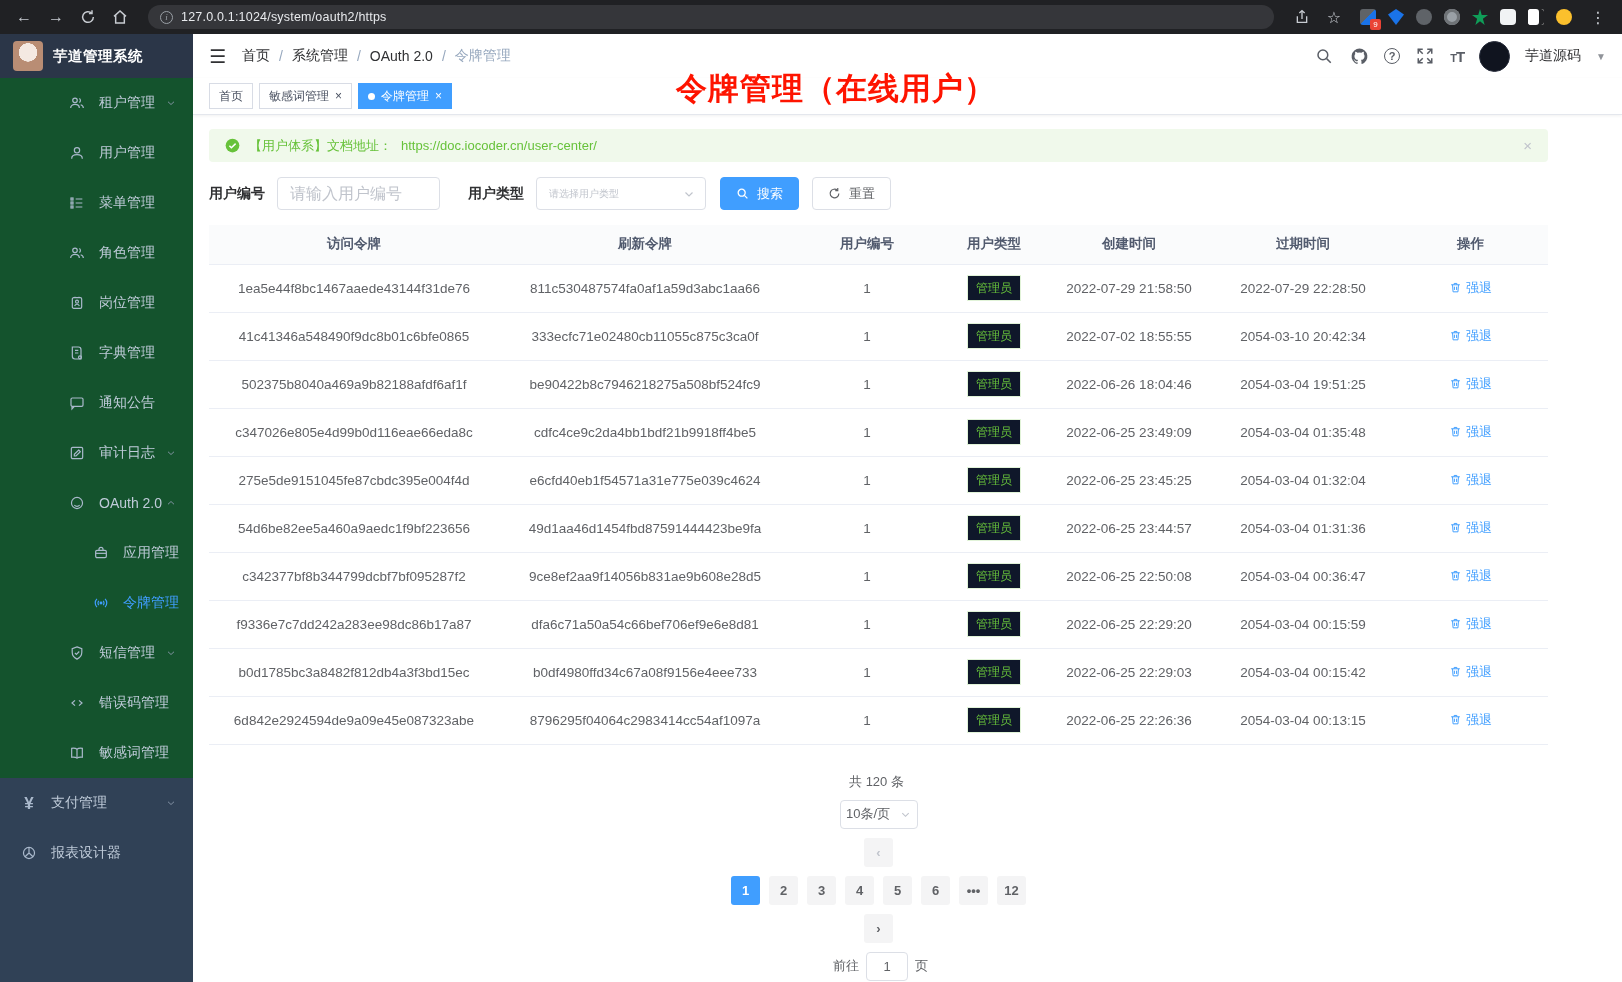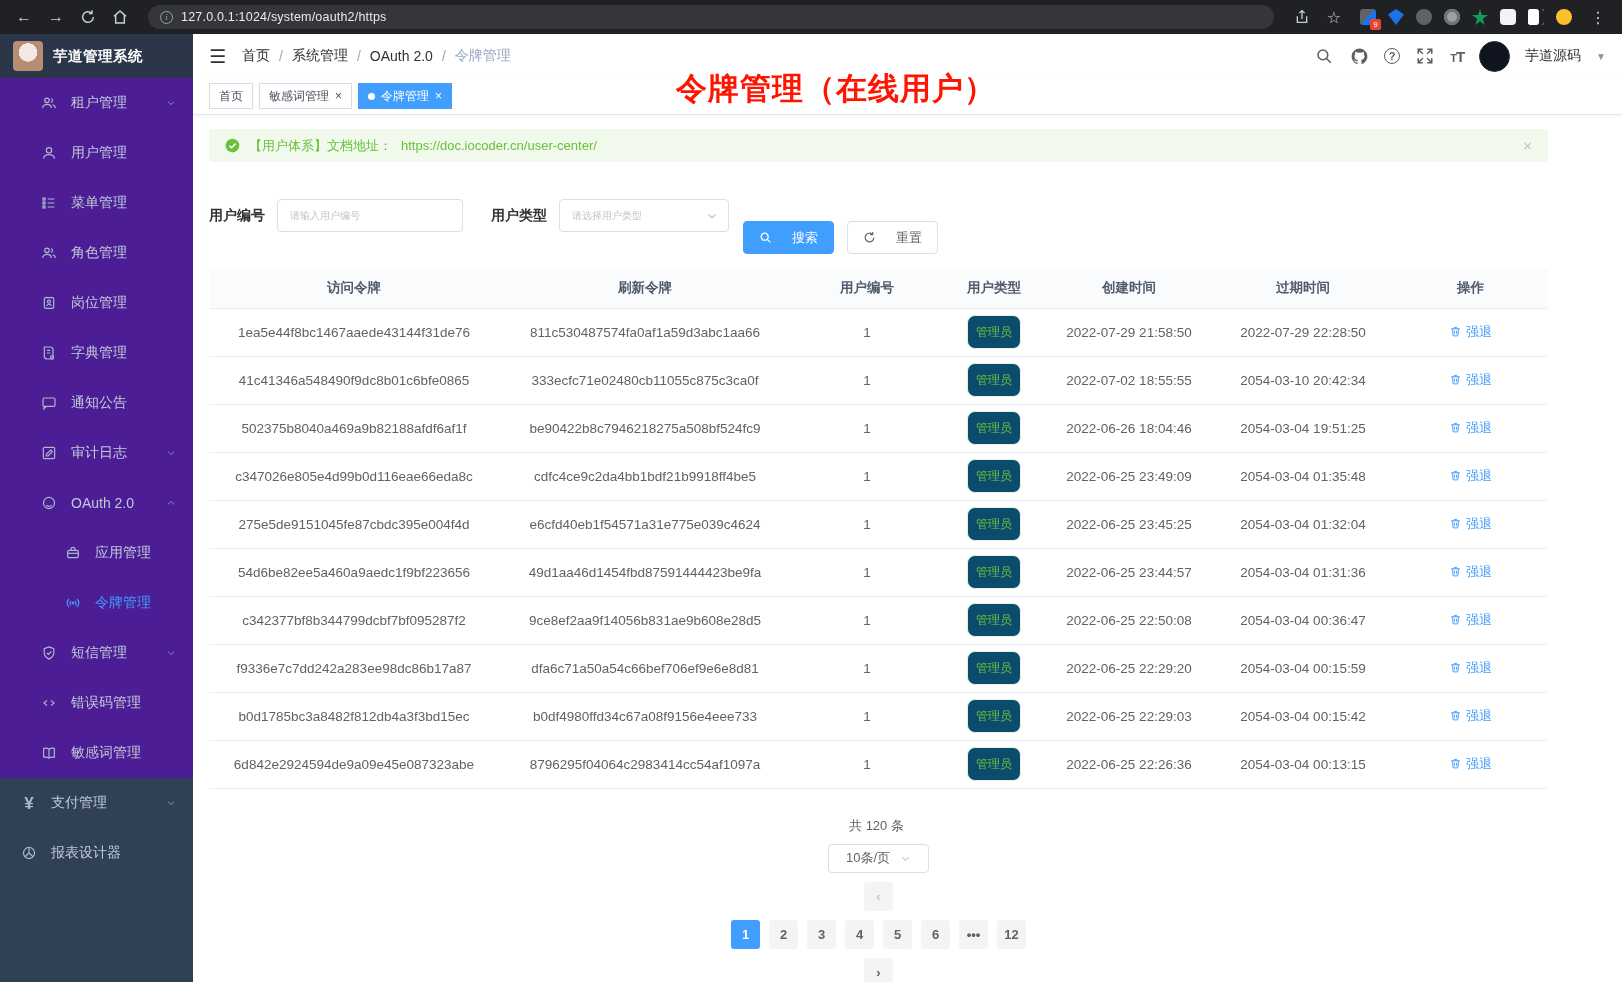--- a/index.html
+++ b/index.html
@@ -19,21 +19,21 @@
   .round { border-radius:50%; }
 
   
   .app { display:flex; height:948px; }
 
   
   .sidebar { width:193px; background:#304156; flex-shrink:0; display:flex; flex-direction:column; }
   .logo-row { height:44px; background:#2b3648; display:flex; align-items:center; padding-left:13px; gap:10px; flex-shrink:0; }
   .logo-avatar { width:30px; height:30px; border-radius:4px; background:radial-gradient(circle at 50% 38%, #f4e9e2 0 38%, #b98d74 39% 100%); flex-shrink:0; }
   .logo-title { color:#fff; font-size:14.5px; font-weight:bold; letter-spacing:.5px; }
-  .submenu-block { background:#4c1d95; }
+  .submenu-block { background:#14532d;padding-left:28px; }
   .menu-item { height:50px; display:flex; align-items:center; color:#bfcbd9; font-size:14px; cursor:pointer; position:relative; }
   .menu-item .mi-icon { width:18px; display:flex; justify-content:center; color:#aab9cc; margin-right:13px; }
   .menu-item.sub { padding-left:40px; }
   .menu-item.subsub { padding-left:64px; }
   .menu-item.root { padding-left:20px; }
   .menu-item.active, .menu-item.active .mi-icon { color:#409eff; }
   .mi-arrow { position:absolute; right:16px; color:#8a99ac; }
 
   
   .main { flex:1; display:flex; flex-direction:column; background:#fff; position:relative; }
@@ -62,37 +62,37 @@
   .content { padding:14px 16px 0 16px; }
   .content-inner { width:1339px; }
 
   .alert { height:33px; background:#f0f9eb; border-radius:4px; display:flex; align-items:center; padding:0 16px; gap:9px; color:#67c23a; font-size:13px; }
   .alert a { color:#67c23a; text-decoration:none; }
   .alert-close { margin-left:auto; color:#c0c4cc; font-size:15px; cursor:pointer; }
   .check-circle { width:15px; height:15px; flex-shrink:0; }
 
   .filter-row { margin-top:15px; display:flex; align-items:center; }
   .f-label { font-size:14px; font-weight:bold; color:#303133; margin-right:12px; }
-  .f-input { width:186px; height:33px; border:1px solid #dcdfe6; border-radius:4px; padding:0 12px; font-size:10px; color:#4c1d95; outline:none; font-family:inherit; }
+  .f-input { width:163px; height:33px; border:1px solid #dcdfe6; border-radius:4px; padding:0 12px; font-size:16px; color:#4c1d95; outline:none; font-family:inherit; }
   .f-input::placeholder { color:#c0c4cc; }
   .f-select { width:170px; height:33px; border:1px solid #dcdfe6; border-radius:4px; padding:0 10px 0 12px; font-size:10px; color:#c0c4cc; display:flex; align-items:center; justify-content:space-between; cursor:pointer; margin-right:14px; }
   .gap14 { margin-right:14px; }
-  .btn { height:33px; border-radius:4px; font-size:13px; display:inline-flex; align-items:center; gap:20px; padding:13px 15px; cursor:pointer; border:1px solid #dcdfe6; background:#fff; color:#606266; font-family:inherit;margin-top:44px; }
+  .btn { height:33px; border-radius:4px; font-size:13px; display:inline-flex; align-items:center; gap:8px; padding:13px 15px; cursor:pointer; border:1px solid #dcdfe6; background:#fff; color:#606266; font-family:inherit; }
   .btn.primary { background:#409eff; border-color:#409eff; color:#fff; }
   .btn + .btn { margin-left:13px; }
 
   table.data { margin-top:15px; border-collapse:collapse; table-layout:fixed; width:1339px; font-size:13.5px; }
   table.data th { height:39px; background:#fafbfc; color:#515a6e; font-weight:bold; font-size:13.5px; border-bottom:1px solid #ebeef5; }
   table.data td { height:48px; text-align:center; color:#606266; border-bottom:1px solid #ebeef5; overflow:hidden; white-space:nowrap; }
-  .badge-success { display:inline-flex; align-items:center; height:34px; padding:0 8px; background:#0c4a6e; border:1px solid #e1f3d8; border-radius:8px; color:#67c23a; font-size:12px; }
+  .badge-success { display:inline-flex; align-items:center; height:26px; padding:0 8px; background:#0f172a; border:1px solid #e1f3d8; border-radius:0; color:#67c23a; font-size:12px; }
   .action-link { color:#409eff; font-size:13px; display:inline-flex; align-items:center; gap:4px; cursor:pointer; text-decoration:none; }
 
   .pagination { width:1339px; margin-top:28px; display:flex; align-items:center; justify-content:flex-end; gap:9px; font-size:13px; color:#606266;flex-direction:column; }
   .pg-total { margin-right:4px; }
-  .pg-size { width:101px; height:29px; border:1px solid #dcdfe6; border-radius:4px; display:flex; align-items:center; justify-content:center; gap:10px; color:#606266; cursor:pointer; }
+  .pg-size { width:78px; height:29px; border:1px solid #dcdfe6; border-radius:4px; display:flex; align-items:center; justify-content:center; gap:10px; color:#606266; cursor:pointer; }
   .pg-btn { min-width:29px; height:29px; border-radius:3px; background:#f4f4f5; display:flex; align-items:center; justify-content:center; color:#606266; font-weight:bold; cursor:pointer; padding:0 4px; }
   .pg-btn.disabled { color:#c0c4cc; }
   .pg-btn.page.active { background:#409eff; color:#fff; }
   .pg-goto { display:flex; align-items:center; gap:7px; margin-left:4px; }
   .pg-goto input { width:42px; height:29px; border:1px solid #dcdfe6; border-radius:4px; text-align:center; font-size:13px; color:#606266; outline:none; font-family:inherit; }
 </style>
 </head>
 <body>
 
 <div class="browser-bar">

